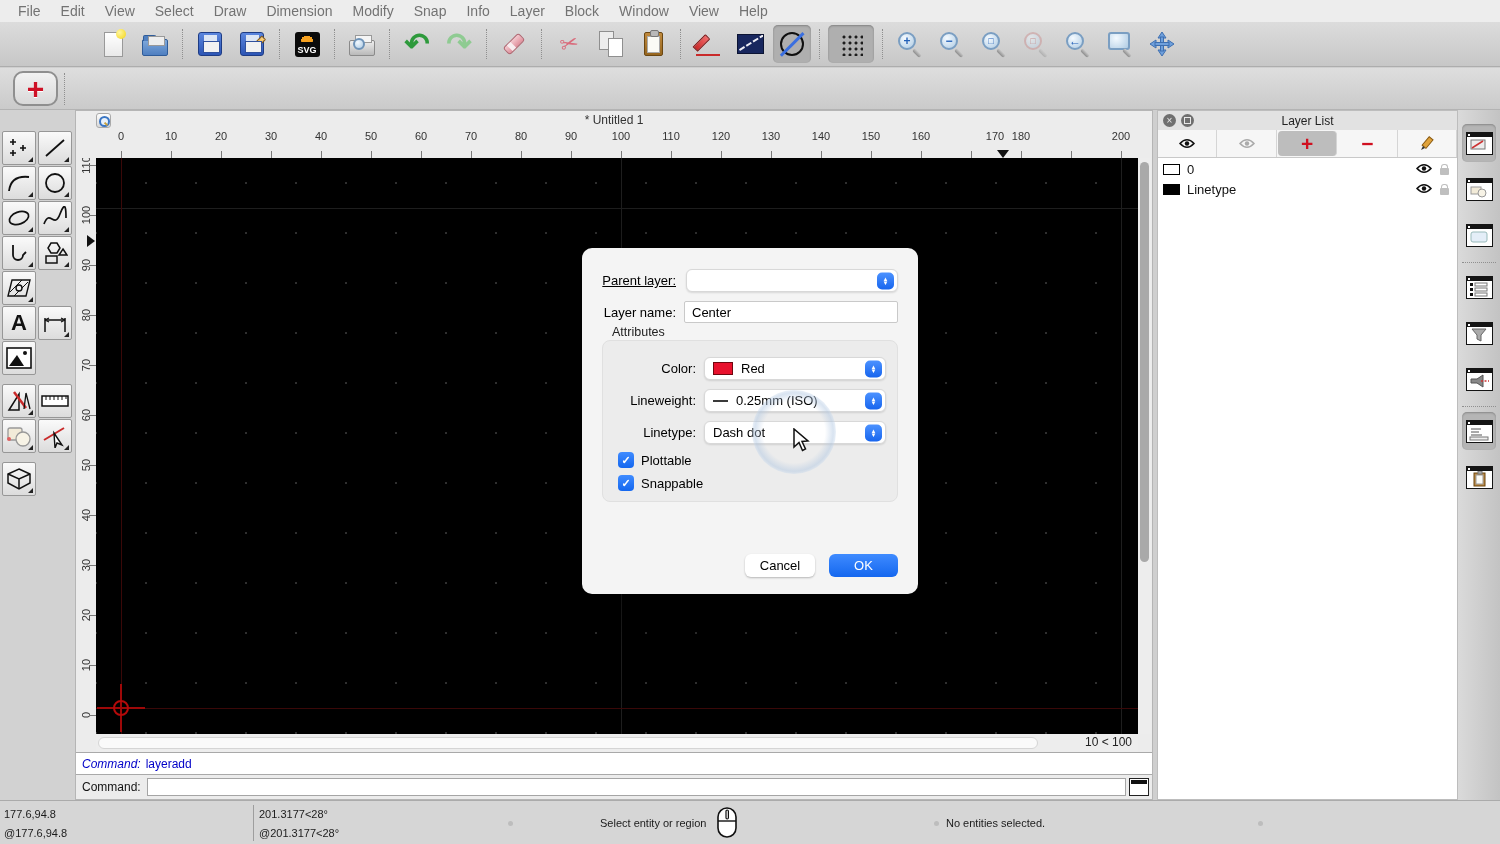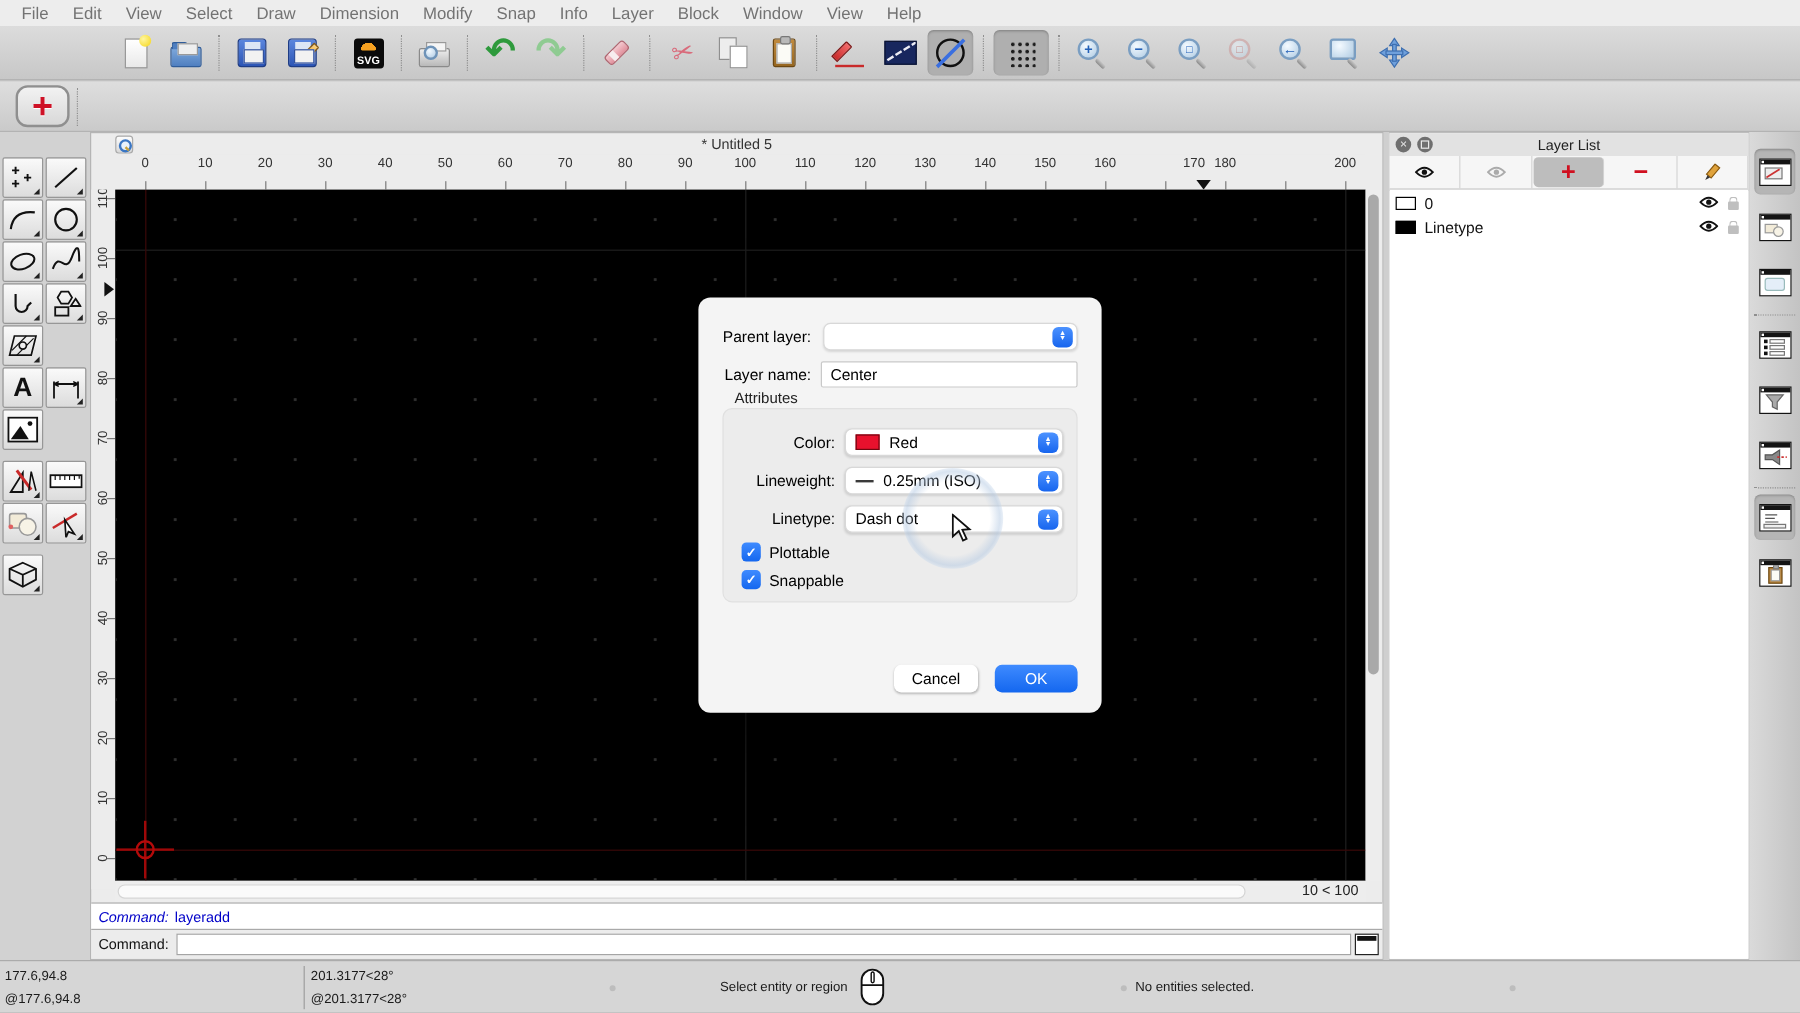--- a/index.html
+++ b/index.html
@@ -439,21 +439,21 @@
         <svg width="26" height="24" fill="none" stroke="#111" stroke-width="1.5">
           <polygon points="13,2 24,7 24,16 13,22 2,16 2,7"></polygon>
           <path d="M2 7 L13 12 L24 7 M13 12 V22"></path>
         </svg>
       </div>
   </div>
 
   <div id="mdi">
     <div id="doc-titlebar">
       <span id="doc-icon"></span>
-      <span id="doc-title">* Untitled 5</span>
+      <span id="doc-title">* Untitled 1</span>
     </div>
     <div id="hruler">
       <div id="hmarker" style="left:901px;"></div>
     <span class="hnum" style="left: 10px;">0</span>
         <span class="htick" style="left: 25px;"></span>
         <span class="hnum" style="left: 60px;">10</span>
         <span class="htick" style="left: 75px;"></span>
         <span class="hnum" style="left: 110px;">20</span>
         <span class="htick" style="left: 125px;"></span>
         <span class="hnum" style="left: 160px;">30</span>
@@ -695,21 +695,21 @@
       <rect x="2" y="2" width="18" height="29" rx="9" fill="#fff" stroke="#111" stroke-width="1.6"></rect>
       <line x1="2" y1="15" x2="20" y2="15" stroke="#111" stroke-width="1.4"></line>
       <rect x="10" y="4" width="2.4" height="9" rx="1.2" fill="#fff" stroke="#111" stroke-width="1.2"></rect>
     </svg>
     <span class="sb-dot" style="left:934px;top:20px;"></span>
     <span class="sb" style="left:946px;top:16px;">No entities selected.</span>
     <span class="sb-dot" style="left:1258px;top:20px;"></span>
   </div>
 
   <div id="dialog">
-    <span class="dlabel" style="left:0;top:25px;width:94px;">Parent layer:</span>
+    <span class="dlabel" style="left:0;top:25px;width:94px;text-decoration:underline;">Parent layer:</span>
     <div class="combo" style="left:104px;top:21px;width:212px;">
       <span></span>
       <div class="stepper">
           <span>▲</span>
           <span>▼</span>
         </div>
     </div>
     <span class="dlabel" style="left:0;top:57px;width:94px;">Layer name:</span>
     <div id="dl-name-input" style="left:102px;top:53px;width:214px;">
       <span>Center</span>

